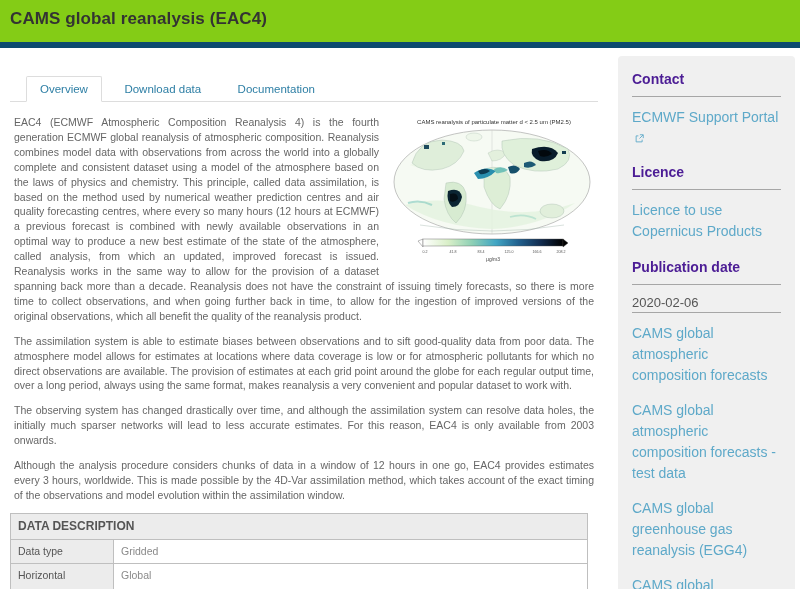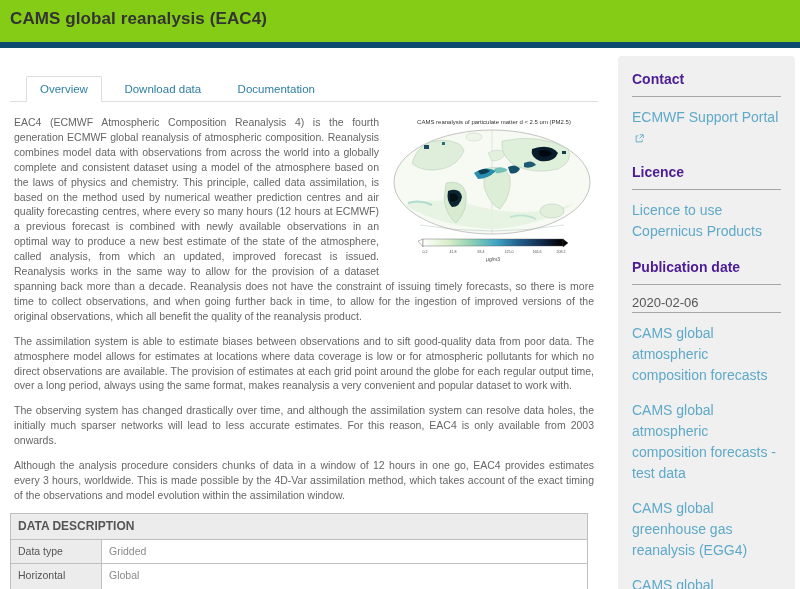--- a/index.html
+++ b/index.html
@@ -57,21 +57,21 @@
     margin-top:3px; color:#8a8a8a;
   }
   table.data-desc th, table.data-desc td {
     border:1px solid #bfbfbf; padding:4px 7px; text-align:left;
     vertical-align:top; line-height:1.45;
   }
   table.data-desc th.caption {
     background:#ececec; color:#555; font-weight:700; font-size:12px;
   }
   table.data-desc td.lbl {
-    background:#ececec; color:#555; width:91px; font-weight:400;
+    background:#ececec; color:#555; width:103px; font-weight:400;
   }
 
   
   .sidebar {
     background:#f0f0f0; border-radius:4px;
     padding:2px 14px 18px 14px;
   }
   .sidebar h2 {
     font-size:14px; font-weight:700; color:#4c1d95;
     margin:17px 0 9px;

